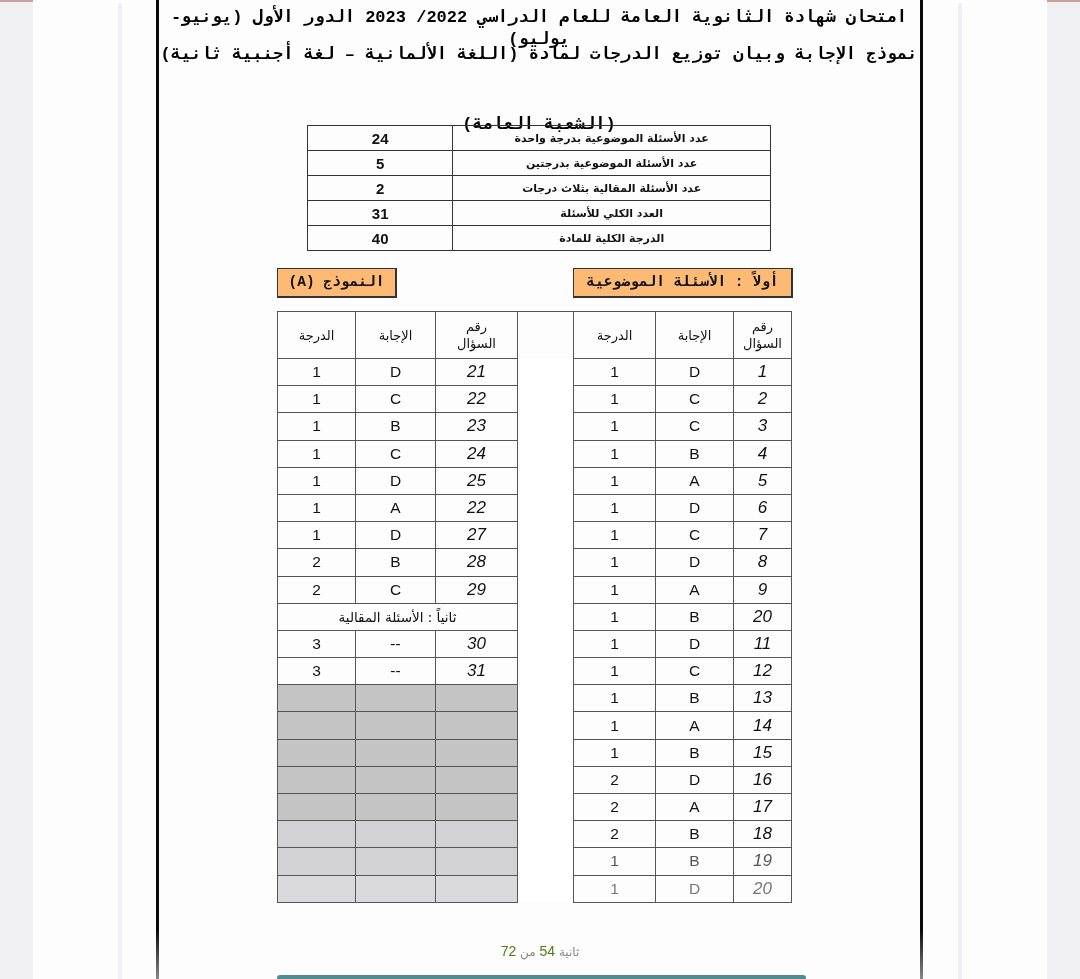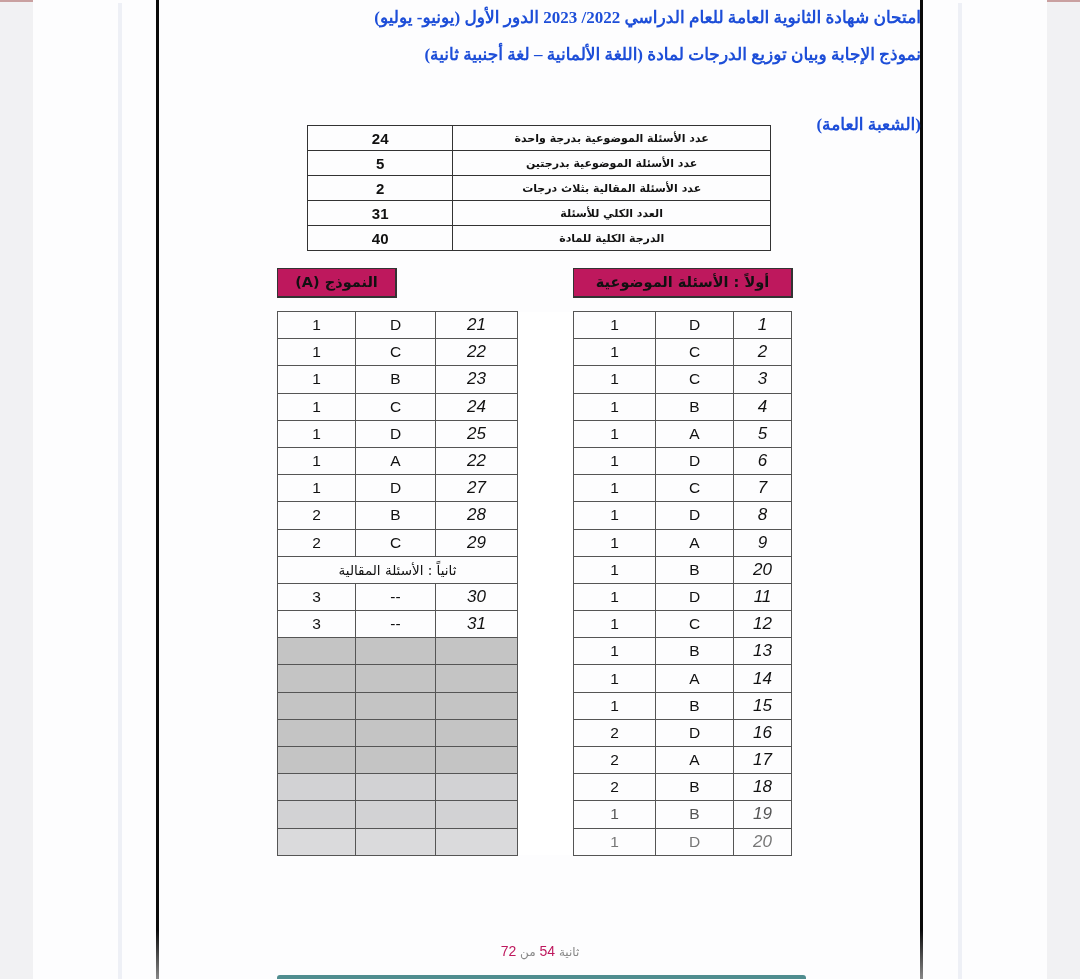--- a/index.html
+++ b/index.html
@@ -12,39 +12,39 @@
   .viewer-panel {
     position:absolute; left:33px; top:0; width:1014px; height:979px;
     background:#fdfdfe;
   }
   .panel-line { position:absolute; top:3px; width:4px; height:976px; background:#eef0f6; }
   .top-strip { position:absolute; left:0; top:0; width:1080px; height:2px; background:#c9a0a0; }
   .page-edge { position:absolute; top:0; width:3px; height:930px; background:#0a0a0a; }
   .page-edge-fade { position:absolute; top:930px; width:3px; height:49px; background:linear-gradient(#0a0a0a,#888); }
 
   .title-line {
-    position:absolute; left:157px; width:764px; direction:rtl;
-    font-weight:bold; font-size:17px; line-height:22px; color:#1d4ed8;
-    font-family:Liberation Serif, serif;
+    position:absolute; left:157px; width:764px; text-align:center; direction:rtl;
+    font-weight:bold; font-size:17px; line-height:22px; color:#000000;
+    font-family:Liberation Mono, monospace;
   }
 
   table { border-collapse:collapse; }
   .summary-table {
     position:absolute; left:307px; top:125px; width:464px; direction:rtl;
   }
   .summary-table td {
     border:1.5px solid #333; height:24px; padding:0;
     font-size:14px; font-weight:bold; text-align:center;
   }
   .summary-table td.s-label { width:318px; font-weight:bold; font-size:11px; }
   .summary-table td.s-value { width:145px; font-family:"Liberation Sans", sans-serif; font-size:15px; }
 
   .label-box {
     position:absolute; top:268px; height:27px; border:1.5px solid #333; border-right-width:2px; border-bottom-width:2px;
-    text-align:center; direction:rtl; font-weight:bold; font-size:14.5px; line-height:26px; background:#be185d;
+    text-align:center; direction:rtl; font-weight:bold; font-size:14.5px; line-height:26px; background:#fdba74;font-family:Liberation Mono, monospace;
   }
 
   .main-table {
     position:absolute; left:277px; top:311px; width:514px; direction:ltr;
     table-layout:fixed;
   }
   .main-table td, .main-table th {
     border:1.5px solid #555; padding:0; text-align:center;
     font-family:"Liberation Sans", sans-serif; font-size:15.5px;
   }
@@ -61,21 +61,21 @@
   .main-table td.essay-head {
     direction:rtl; font-family:"DejaVu Sans", sans-serif; font-size:13.5px; font-weight:normal;margin-top:44px;
   }
   .faded td { color:#555; }
   .faded2 td { color:#777; }
 
   .page-indicator {
     position:absolute; left:440px; top:943px; width:200px; text-align:center;
     font-size:12px; color:#888; direction:rtl; font-family:"DejaVu Sans", sans-serif;
   }
-  .page-indicator .pn { font-size:14px; color:#be185d; font-family:"Liberation Sans", sans-serif; }
+  .page-indicator .pn { font-size:14px; color:#4d7c0f; font-family:"Liberation Sans", sans-serif; }
   .bottom-bar {
     position:absolute; left:277px; top:975px; width:529px; height:6px; background:#4f8d8f; border-radius:3px 3px 0 0;
   }
 </style>
 </head>
 <body>
 
 <div class="top-strip"></div>
 <div class="viewer-panel">
   <div class="panel-line" style="left:85px;"></div>
@@ -122,20 +122,29 @@
   <colgroup>
     <col style="width:78px">
       <col style="width:80px">
       <col style="width:82px">
     <col style="width:56px">
     <col style="width:82px">
       <col style="width:78px">
       <col style="width:58px">
   </colgroup>
   <tbody>
+      <tr>
+    <th>الدرجة</th>
+    <th>الإجابة</th>
+    <th><span>رقم</span><br><span>السؤال</span></th>
+    <th class="gap"></th>
+    <th>الدرجة</th>
+    <th>الإجابة</th>
+    <th><span>رقم</span><br><span>السؤال</span></th>
+  </tr>
 
   <tr>
     <td>1</td>
     <td>D</td>
     <td class="num">21</td>
     <td class="gap"></td>
     <td>1</td>
     <td>D</td>
     <td class="num">1</td>
   </tr>

